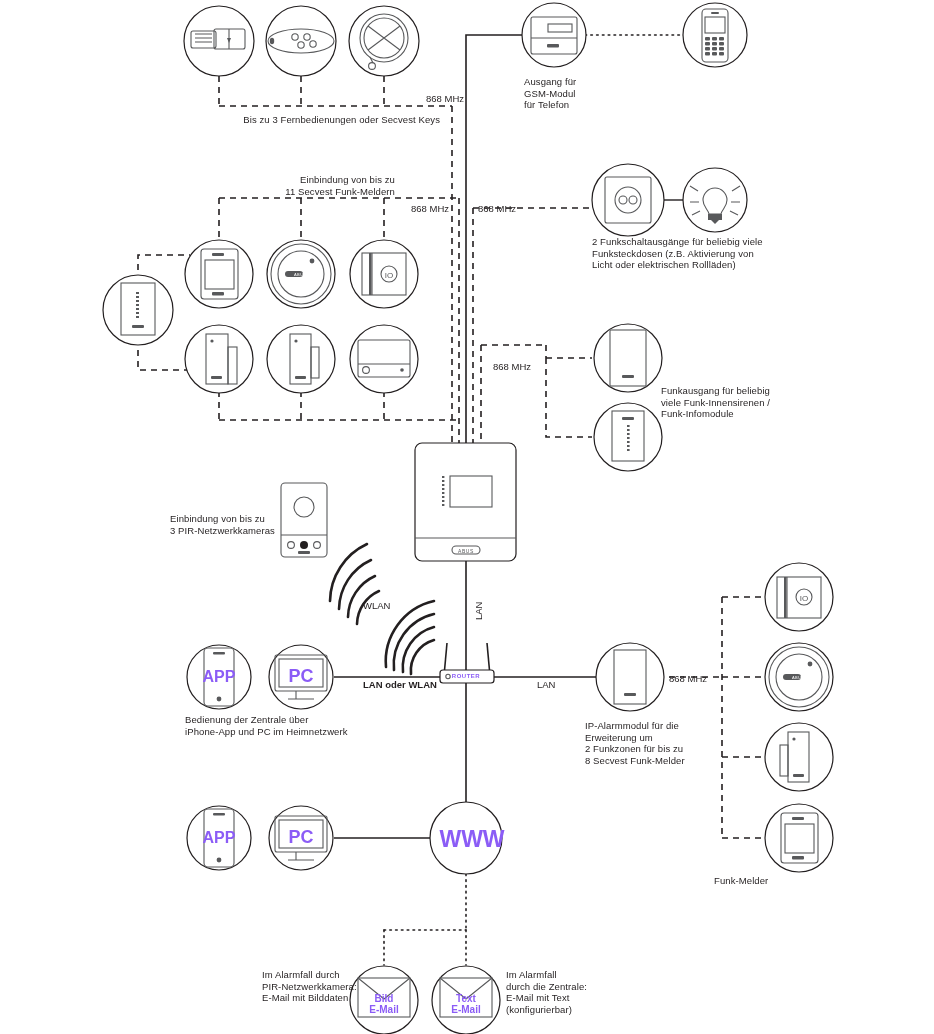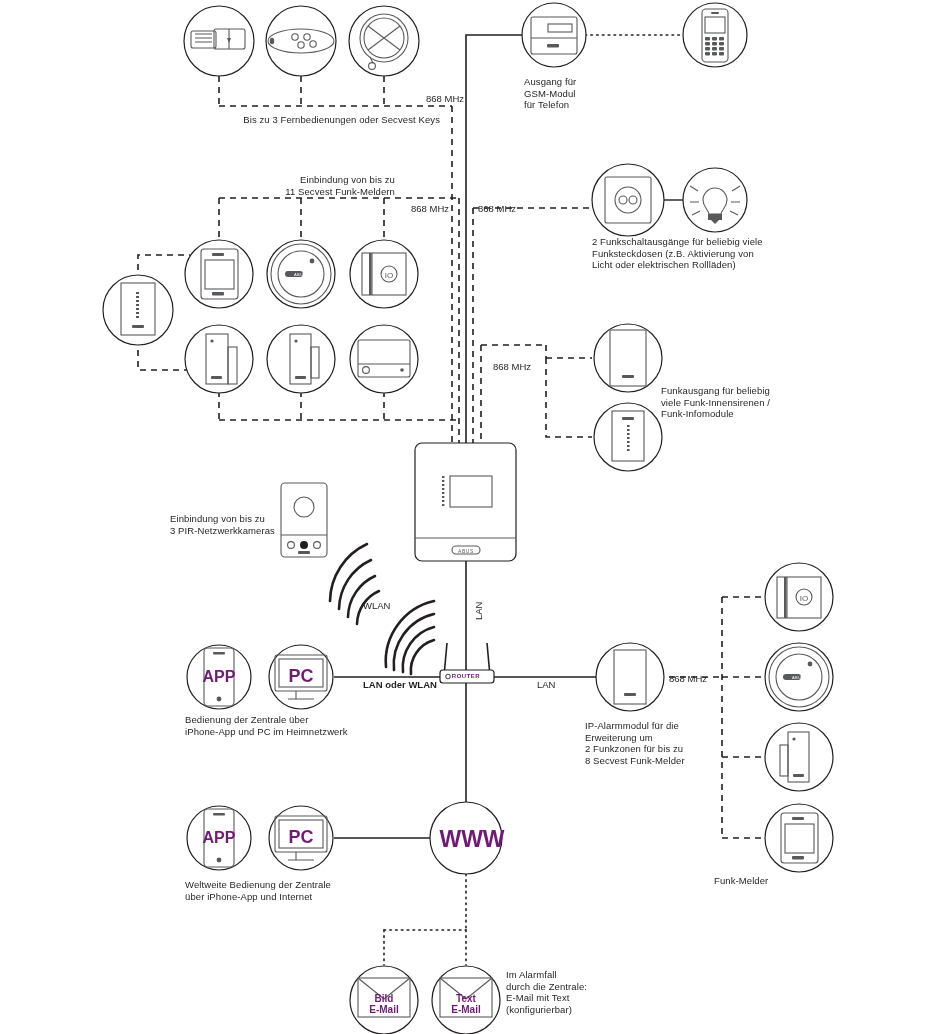--- a/index.html
+++ b/index.html
@@ -2,21 +2,21 @@
 <html><head>
 <meta charset="utf-8">
 <style>
   html,body{margin:0;padding:0;background:#ffffff;}
   body{font-family:"Liberation Sans",sans-serif;color:#1a1a1a;}
   #stage{position:relative;width:934px;height:1034px;overflow:hidden;background:#fff;}
   #svgroot{position:absolute;left:0;top:0;width:934px;height:1034px;}
   .lbl{position:absolute;font-size:9.5px;line-height:11.5px;color:#231f20;white-space:pre-line;letter-spacing:.01em;}
   .lbl.c{text-align:right;}
   .freq{position:absolute;font-size:9.5px;color:#231f20;white-space:nowrap;}
-  .nodetxt{position:absolute;font-weight:bold;color:#701a75;text-align:center;}
+  .nodetxt{position:absolute;font-weight:bold;color:#8b5cf6;text-align:center;}
   .rot{transform:rotate(-90deg);transform-origin:left top;}
 </style>
 </head>
 <body>
 
 <div id="stage">
 
 <svg id="svgroot" viewBox="0 0 934 1034">
   <defs>
     <style>
@@ -470,23 +470,24 @@
 <div class="lbl" style="left:185px;top:714px;width:200px;">Bedienung der Zentrale über
 iPhone-App und PC im Heimnetzwerk</div>
 
 <div class="lbl" style="left:585px;top:720px;width:130px;">IP-Alarmmodul für die
 Erweiterung um
 2 Funkzonen für bis zu
 8 Secvest Funk-Melder</div>
 
 <div class="lbl" style="left:714px;top:839px;width:80px;margin-top:36px;">Funk-Melder</div>
 
-<div class="lbl" style="left:185px;top:879px;width:210px;">Weltweite Bedienung der Zentrale
-über iPhone-App und Internet</div>
-
+
+<div class="lbl" style="left:262px;top:969px;width:120px;">Im Alarmfall durch
+PIR-Netzwerkkamera:
+E-Mail mit Bilddaten</div>
 
 <div class="lbl" style="left:506px;top:969px;width:130px;">Im Alarmfall
 durch die Zentrale:
 E-Mail mit Text
 (konfigurierbar)</div>
 
 <div class="freq" style="left:426px;top:93px;">868 MHz</div>
 <div class="freq" style="left:411px;top:203px;">868 MHz</div>
 <div class="freq" style="left:478px;top:203px;">868 MHz</div>
 <div class="freq" style="left:493px;top:361px;">868 MHz</div>

